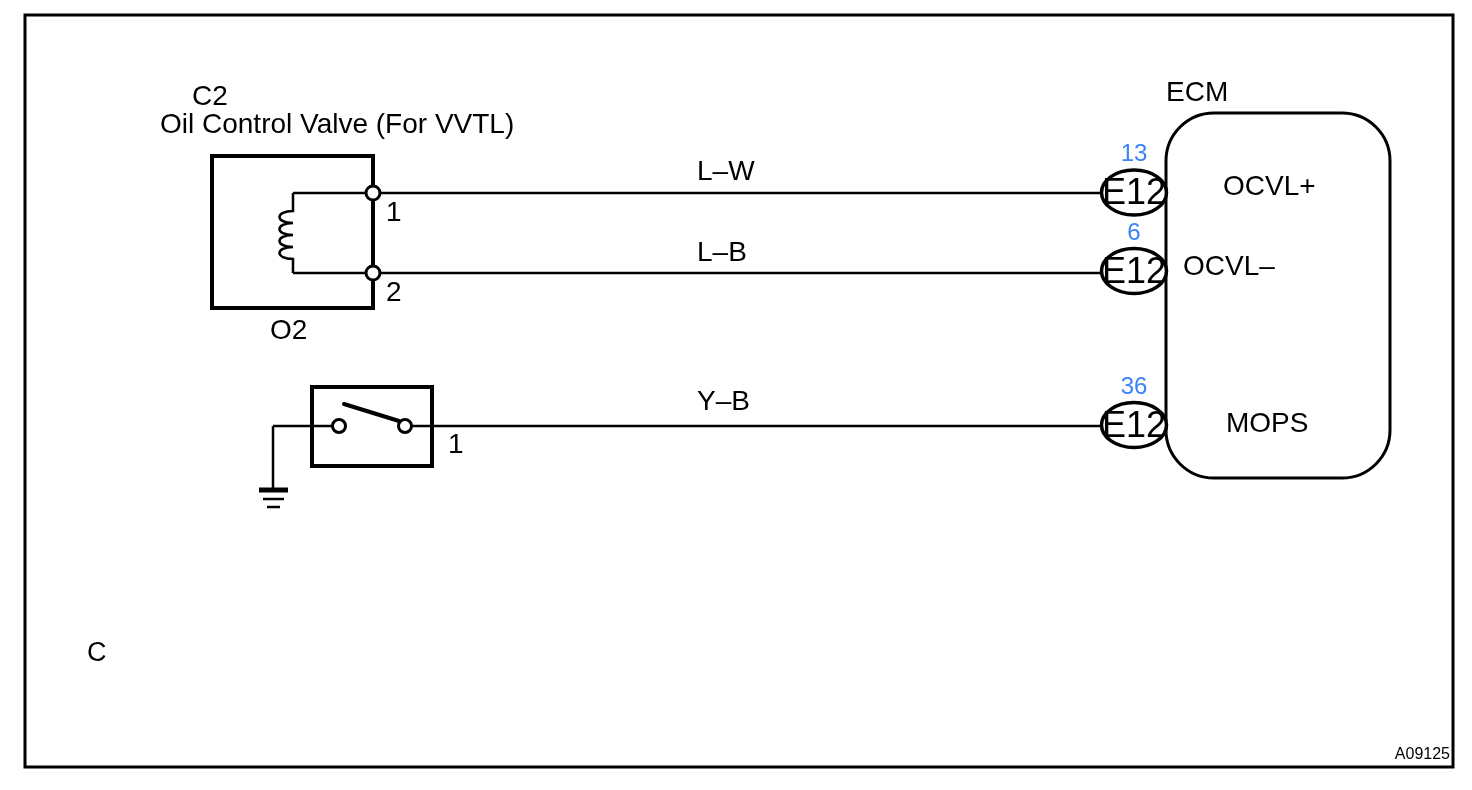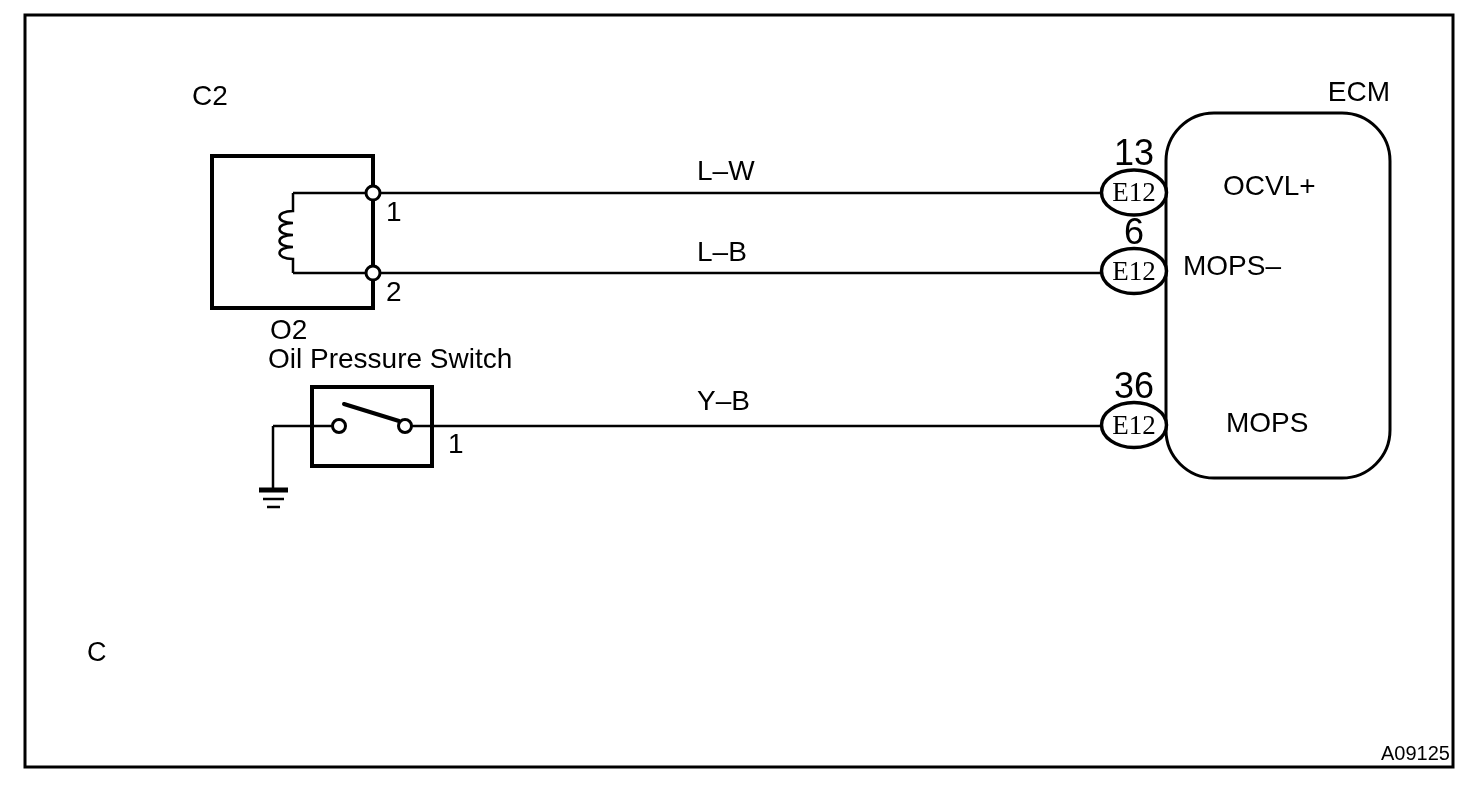--- a/index.html
+++ b/index.html
@@ -18,40 +18,39 @@
     left: 0; top: 0;
     width: 1472px; height: 790px;
   }
   .lbl {
     position: absolute;
     color: #000000;
     font-size: 28px;
     line-height: 28px;
     white-space: nowrap;
   }
-  .lbl.small { font-size: 20px; line-height: 17px; }
-  .lbl.center { text-align: right; }
+  .lbl.small { font-size: 16px; line-height: 17px; }
+  .lbl.center { text-align: left; }
   .e12 {
     position: absolute;
     display: flex;
     align-items: center;
     justify-content: center;
     width: 66px;
     height: 44px;
-    font-size: 27px;
+    font-size: 36px;
     color: #000000;
-    font-family: Liberation Serif, serif;
   }
   .pin-num {
     position: absolute;
     width: 60px;
     text-align: center;
-    font-size: 36px;
+    font-size: 24px;
     line-height: 28px;
-    color: #000000;
+    color: #3b82f6;
   }
 </style>
 </head>
 <body>
 
 <div id="stage">
 
   <svg id="linework" viewBox="0 0 1472 790" xmlns="http://www.w3.org/2000/svg">
 
     <rect x="25" y="15" width="1428" height="752" fill="none" stroke="#000" stroke-width="3"></rect>
@@ -92,41 +91,41 @@
     <rect x="1166" y="113" width="224" height="365" rx="48" ry="48" fill="#fff" stroke="#000" stroke-width="3"></rect>
 
     <g>
       <ellipse cx="1134" cy="192.5" rx="32.5" ry="22.5" fill="#fff" stroke="#000" stroke-width="3.5"></ellipse>
       <ellipse cx="1134" cy="271" rx="32.5" ry="22.5" fill="#fff" stroke="#000" stroke-width="3.5"></ellipse>
       <ellipse cx="1134" cy="425" rx="32.5" ry="22.5" fill="#fff" stroke="#000" stroke-width="3.5"></ellipse>
     </g>
   </svg>
 
   <div class="lbl" style="left:160px; top:82px;margin-left:32px;">C2</div>
+  <div class="lbl" style="left:160px; top:110px;">Oil Control Valve (For VVTL)</div>
 
   <div class="lbl" style="left:386px; top:198px;">1</div>
   <div class="lbl" style="left:386px; top:278px;">2</div>
 
   <div class="lbl" style="left:270px; top:316px;">O2</div>
-  <div class="lbl" style="left:268px; top:345px;">Oil Pressure Switch</div>
   <div class="lbl" style="left:448px; top:430px;">1</div>
 
   <div class="lbl" style="left:697px; top:157px;">L–W</div>
   <div class="lbl" style="left:697px; top:238px;">L–B</div>
   <div class="lbl" style="left:697px; top:387px;text-align:center;">Y–B</div>
 
   <div class="lbl center" style="left:1166px; top:78px; width:224px;">ECM</div>
 
   <div class="pin-num" style="left:1104px; top:139px;">13</div>
   <div class="e12" style="left:1101px; top:170px;">E12</div>
   <div class="lbl" style="left:1179px; top:172px;margin-left:44px;">OCVL+</div>
 
   <div class="pin-num" style="left:1104px; top:218px;">6</div>
   <div class="e12" style="left:1101px; top:249px;">E12</div>
-  <div class="lbl" style="left:1183px; top:252px;">MOPS–</div>
+  <div class="lbl" style="left:1183px; top:252px;">OCVL–</div>
 
   <div class="pin-num" style="left:1104px; top:372px;">36</div>
   <div class="e12" style="left:1101px; top:403px;">E12</div>
   <div class="lbl" style="left:1186px; top:409px;margin-left:40px;">MOPS</div>
 
   <div class="lbl" style="left:87px; top:638px; font-size:27px;">C</div>
 
   <div class="lbl small" style="left:1360px; top:745px; width:90px; text-align:right;">A09125</div>
 
 </div>

